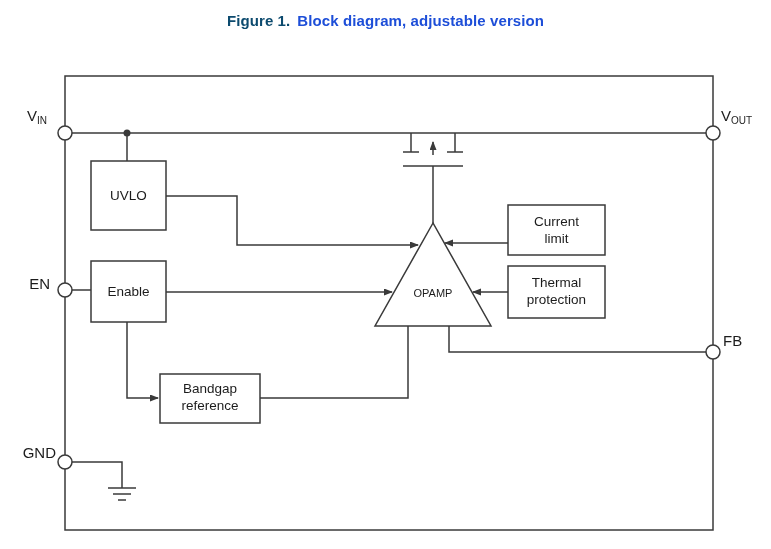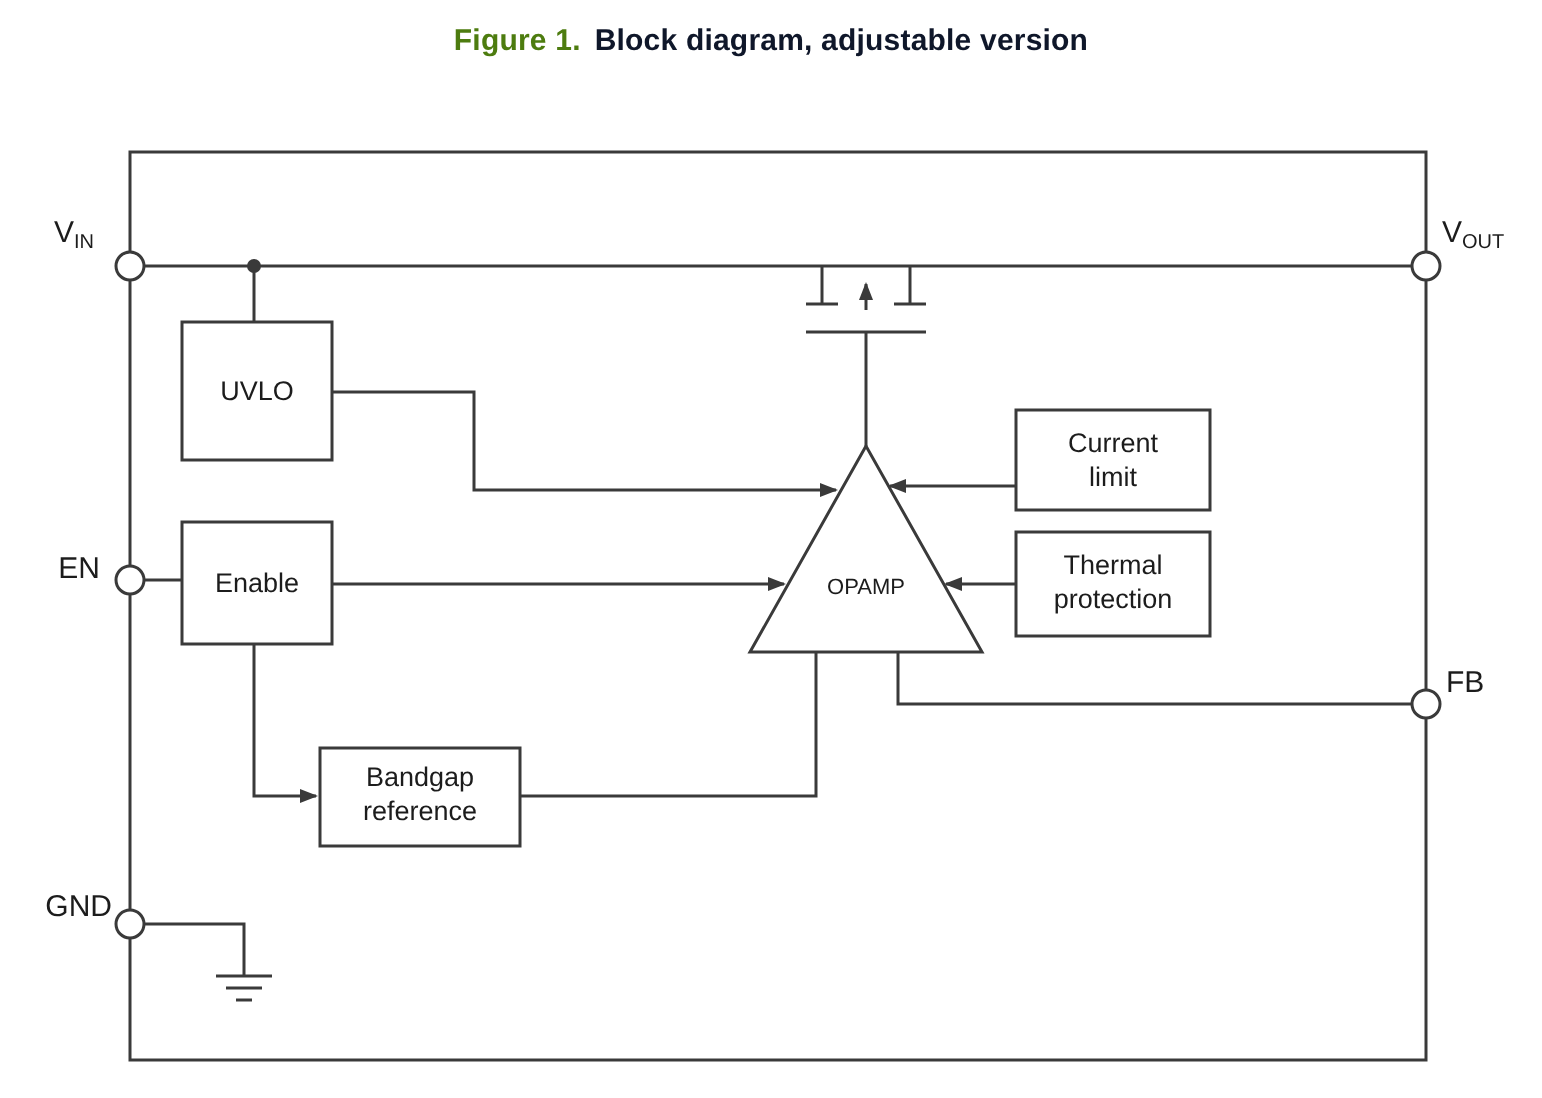--- a/index.html
+++ b/index.html
@@ -2,22 +2,22 @@
 <html><head>
 <meta charset="utf-8">
 <style>
   * { margin:0; padding:0; box-sizing:border-box; }
   html,body { background:#ffffff; font-family:"Liberation Sans", sans-serif; }
   .page { position:relative; width:771px; height:549px; background:#ffffff; overflow:hidden; }
   .figure-title {
     position:absolute; top:12px; left:0; width:100%;
     text-align:center; font-size:15px; font-weight:bold; letter-spacing:0.1px;
   }
-  .fig-label { color:#4d7c0f; margin-right:7px; }
-  .fig-text  { color:#0f172a; }
+  .fig-label { color:#0c4a6e; margin-right:7px; }
+  .fig-text  { color:#1d4ed8; }
   svg { position:absolute; top:0; left:0; }
   svg text { font-family:"Liberation Sans", sans-serif; font-size:13.5px; fill:#1c1c1c; }
   .pin-label { font-size:15px; }
   .pin-sub   { font-size:10px; }
   .opamp-label { font-size:11px; }
   .wire  { stroke:#3a3a3a; stroke-width:1.5; fill:none; }
   .box   { stroke:#3a3a3a; stroke-width:1.5; fill:#ffffff; }
   .pinc  { stroke:#3a3a3a; stroke-width:1.5; fill:#ffffff; }
 </style>
 </head>

